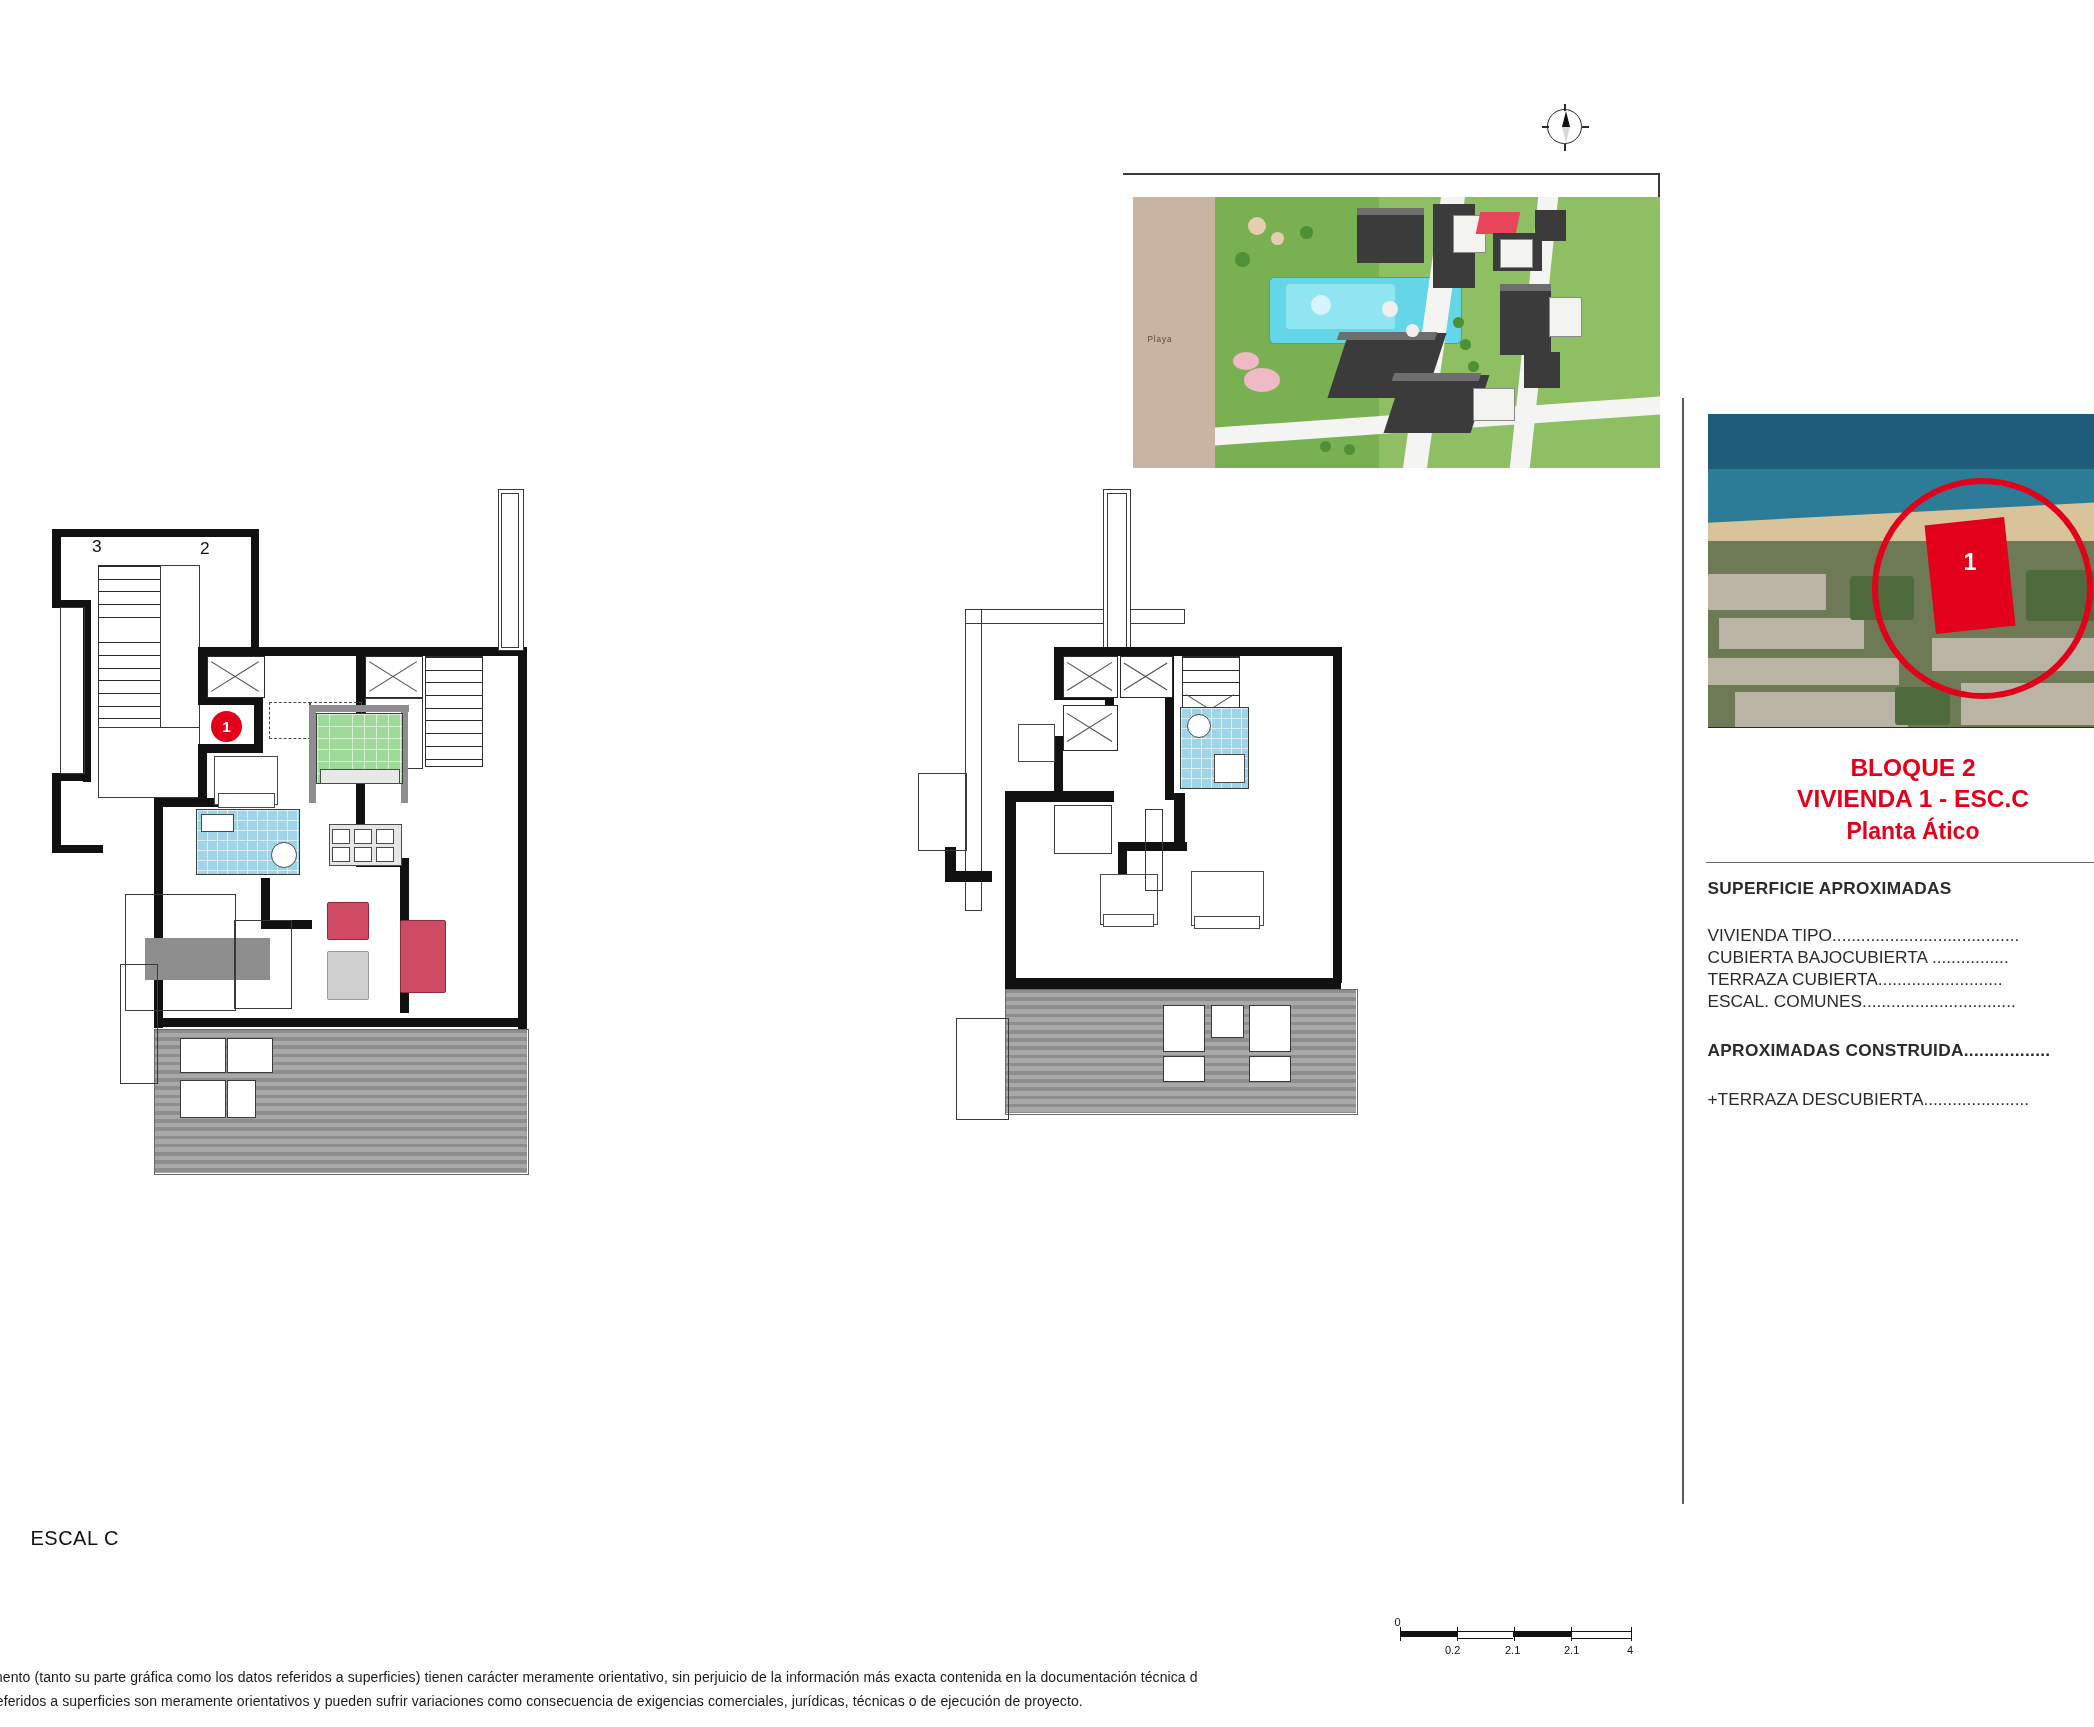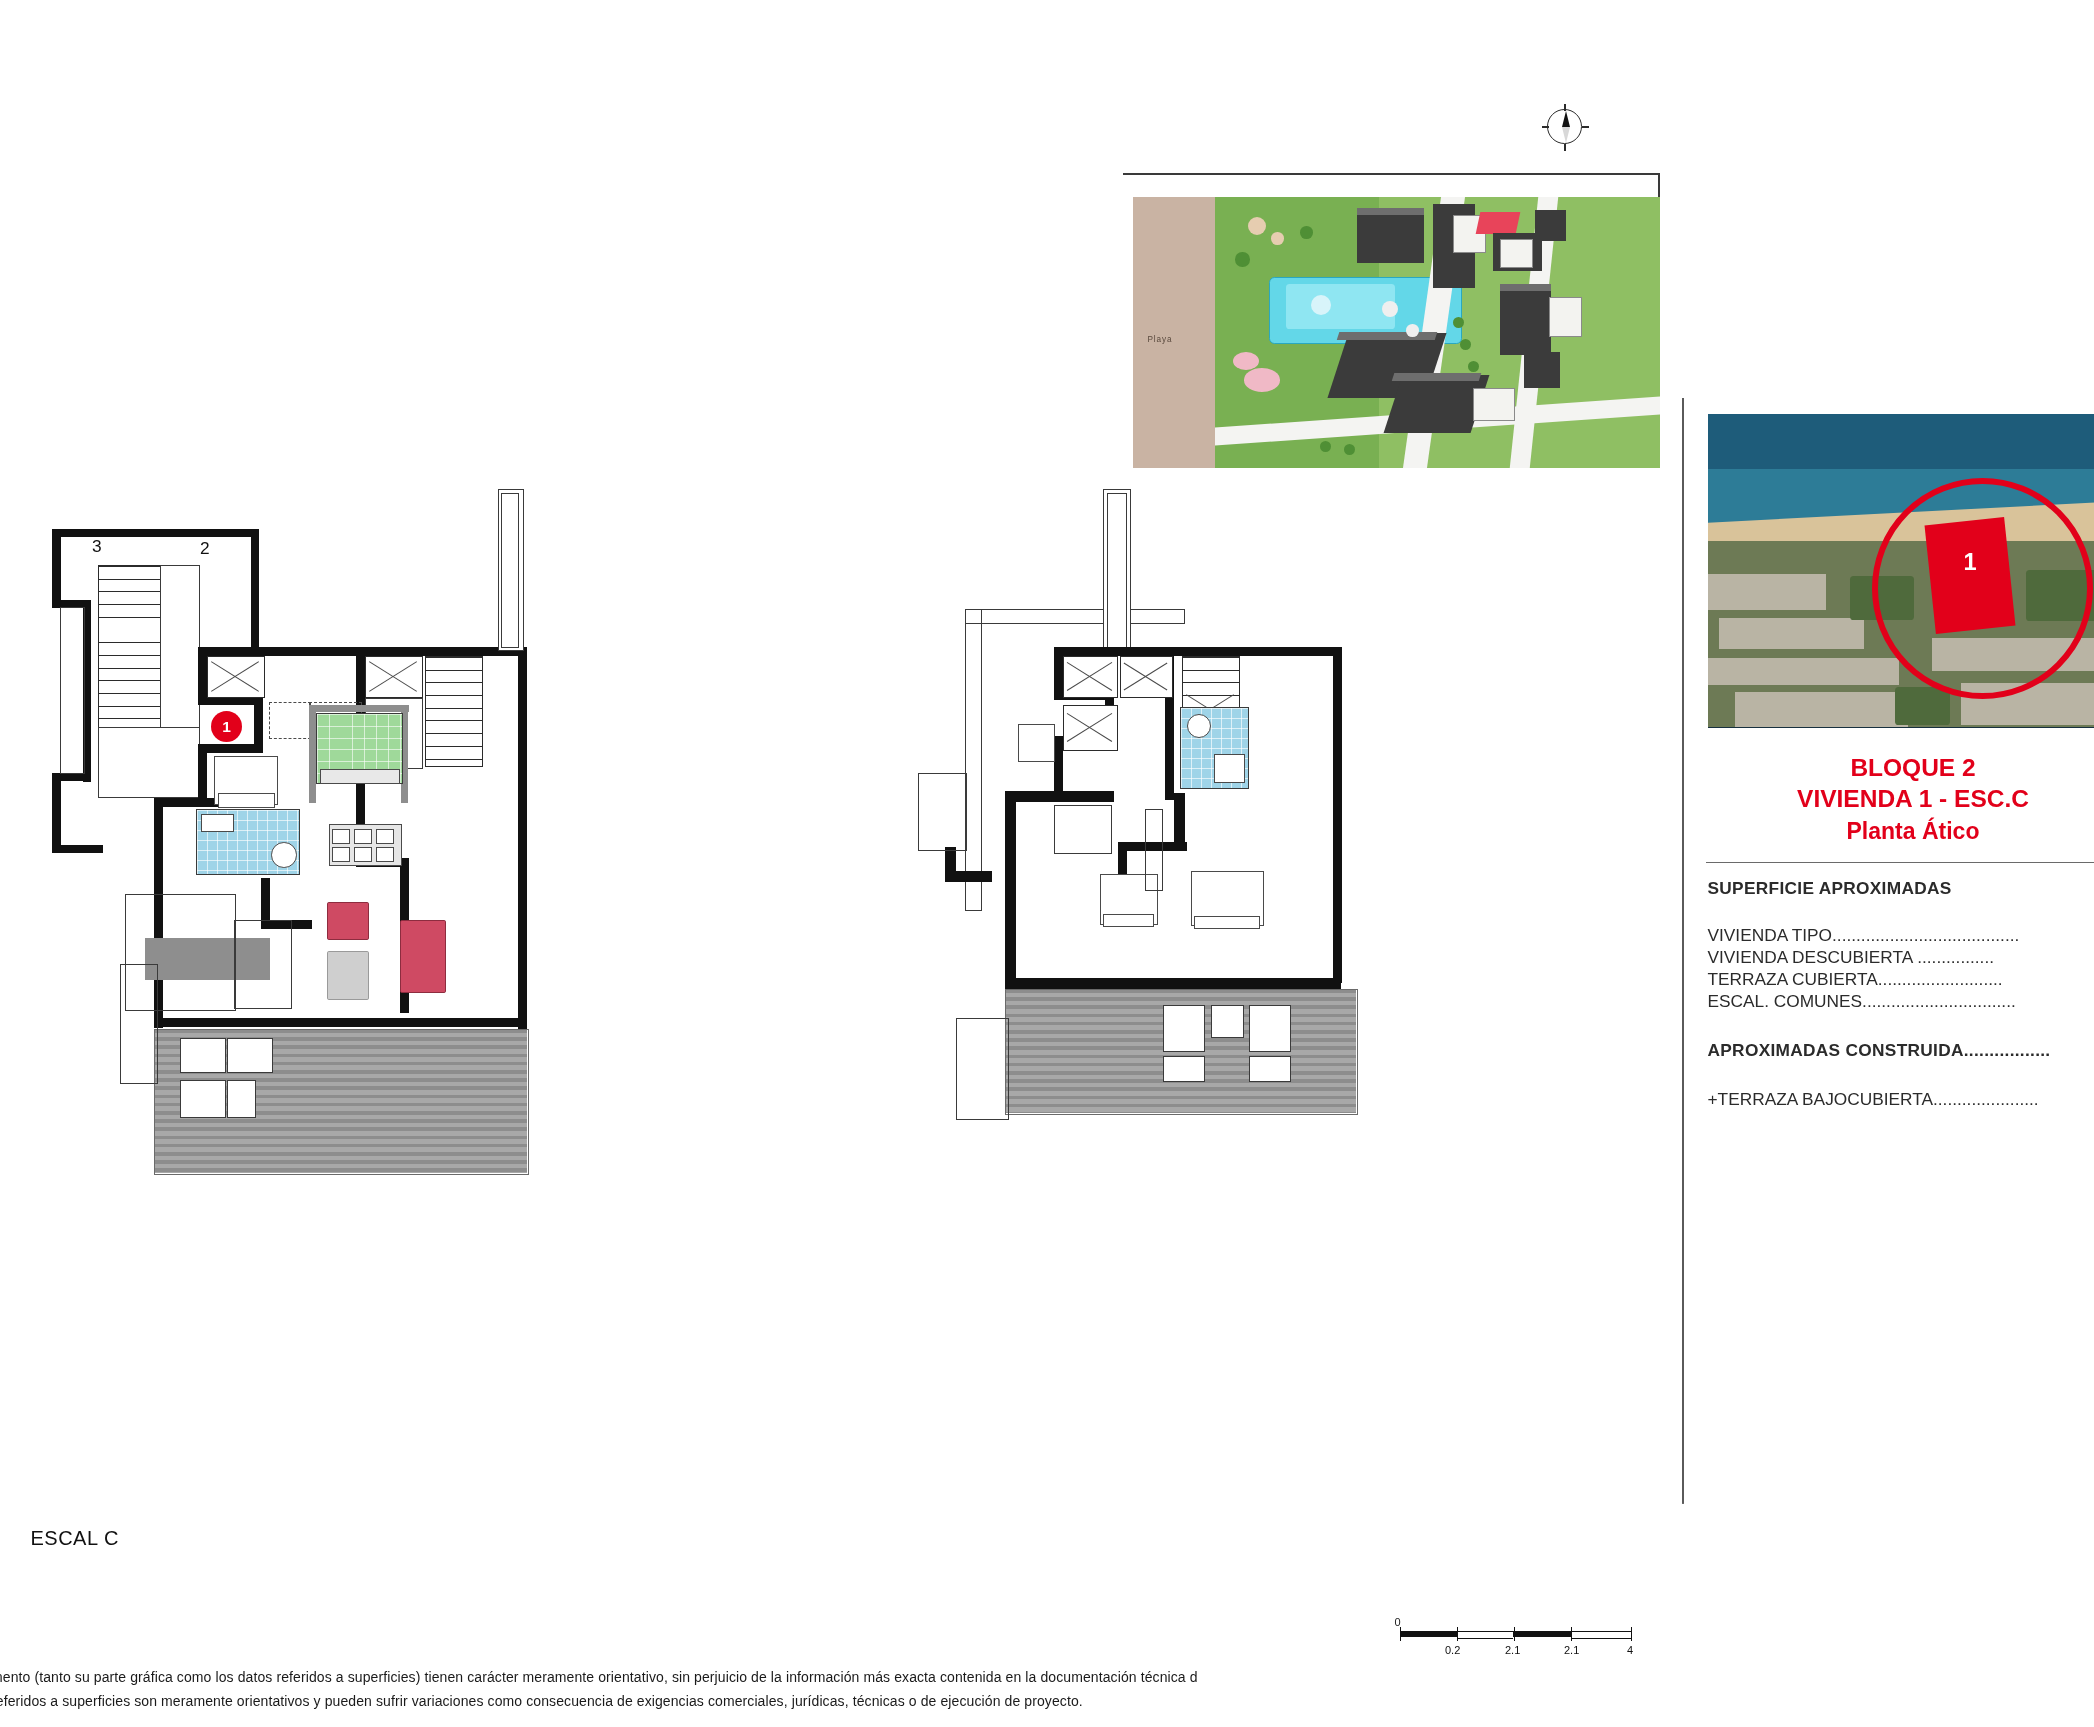--- a/index.html
+++ b/index.html
@@ -346,27 +346,27 @@
 
   <div class="panel-title" style="top:356px;font-size:24.5px;">BLOQUE 2</div>
   <div class="panel-title" style="top:387px;font-size:24.5px;">VIVIENDA 1 - ESC.C</div>
   <div class="panel-title" style="top:420px;font-size:23px;">Planta Ático</div>
 
   <div class="panel-rule" style="left:12.7px;top:464px;width:415px;"></div>
 
   <div class="panel-head" style="left:14.5px;top:480px;">SUPERFICIE APROXIMADAS</div>
 
   <div class="panel-line" style="left:14.5px;top:527px;">VIVIENDA TIPO.......................................</div>
-  <div class="panel-line" style="left:14.5px;top:549px;">VIVIENDA DESCUBIERTA ................</div>
+  <div class="panel-line" style="left:14.5px;top:549px;">CUBIERTA BAJOCUBIERTA ................</div>
   <div class="panel-line" style="left:14.5px;top:571px;">TERRAZA CUBIERTA..........................</div>
   <div class="panel-line" style="left:14.5px;top:593px;">ESCAL. COMUNES................................</div>
 
   <div class="panel-head" style="left:14.5px;top:642px;">APROXIMADAS CONSTRUIDA.................</div>
 
-  <div class="panel-line" style="left:14.5px;top:691px;">+TERRAZA BAJOCUBIERTA......................</div>
+  <div class="panel-line" style="left:14.5px;top:691px;">+TERRAZA DESCUBIERTA......................</div>
 
   <div class="panel-rule" style="left:-11px;top:1105px;width:1.8px;height:0.9px;"></div>
 </div>
 
 <div class="abs" id="scalebar">
   <div class="zero">0</div>
   <div class="bar"></div>
   <div class="seg" style="left:77px;width:56px;background:#fff;"></div>
   <div class="seg" style="left:191px;width:60px;background:#fff;"></div>
   <div class="tick" style="left:20px;"></div>

